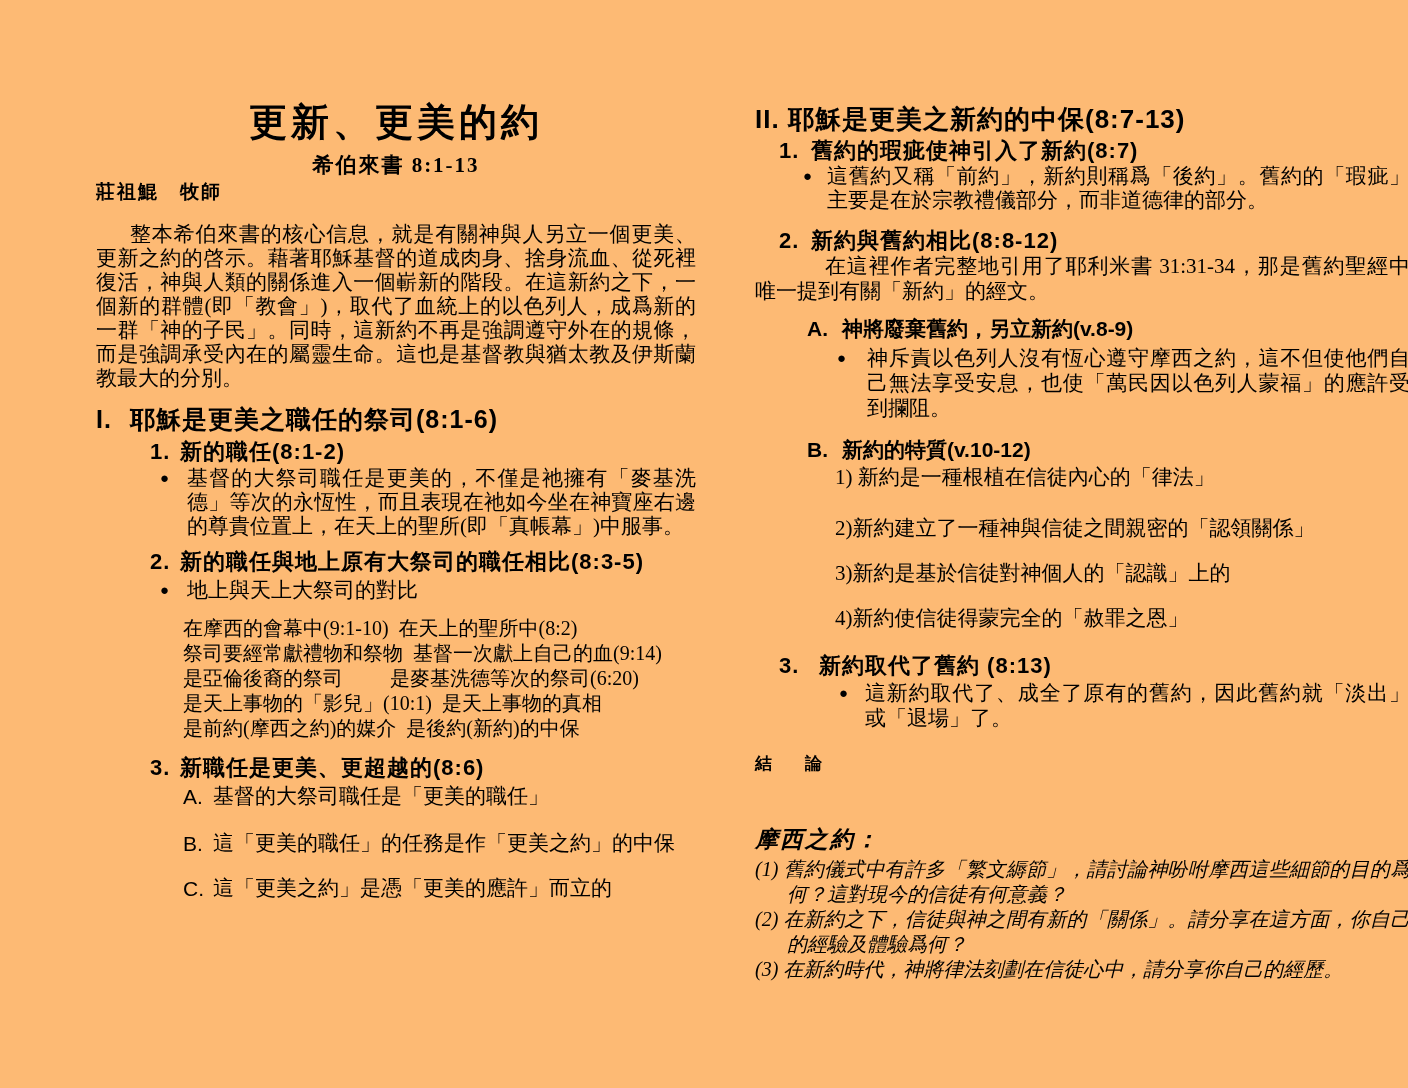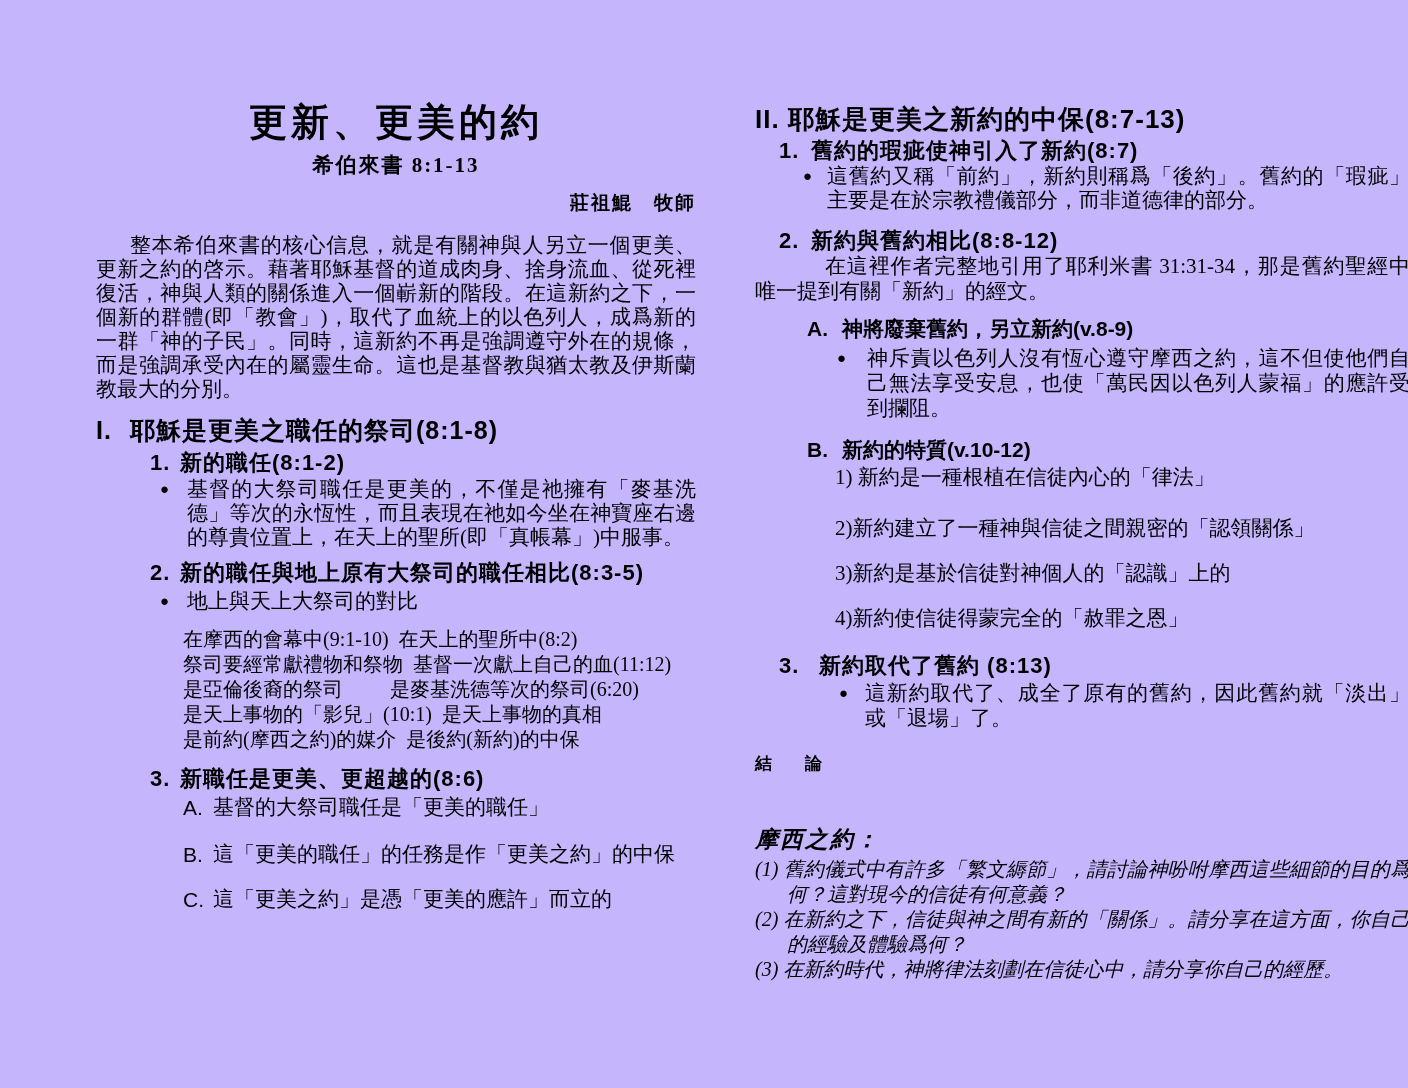--- a/index.html
+++ b/index.html
@@ -2,29 +2,29 @@
 <html><head>
 <meta charset="utf-8">
 <style>
   * { box-sizing: border-box; margin: 0; padding: 0; }
   html, body { width: 1408px; height: 1088px; }
   body {
     background: #ffffff;
     color: #000000;
     font-family: "Liberation Serif", serif;
   }
-  .page { position: relative; width: 1408px; height: 1088px; background: #c4b5fd; overflow: hidden; }
+  .page { position: relative; width: 1408px; height: 1088px; background: #fdba74; overflow: hidden; }
   .col { position: absolute; top: 0; }
   .col-left  { left: 96px;  width: 600px; }
   .col-right { left: 755px; width: 655px; }
 
   
   .doc-title    { margin-top: 100px; font-size: 38px; line-height: 44px; font-weight: bold; text-align: center; letter-spacing: 4px; }
   .doc-subtitle { margin-top: 8px;  font-size: 21px; line-height: 26px; font-weight: bold; text-align: center; letter-spacing: 2px; }
-  .doc-author   { margin-top: 13px;  font-size: 19px; line-height: 24px; font-weight: bold; text-align: right; letter-spacing: 2px; }
+  .doc-author   { margin-top: 2px;  font-size: 19px; line-height: 24px; font-weight: bold; text-align: left; letter-spacing: 2px; }
 
   .blk-head { font-weight: bold; font-size: 25px; line-height: 28px; letter-spacing: 8px; margin-top: 14px; }
   .body-par { margin-top: 18px; font-size: 21px; line-height: 24px; text-align: justify; text-indent: 34px; }
 
   .sec-head { display: flex; margin-top: 14px; font-weight: bold; font-size: 25px; line-height: 30px;
               font-family: "Liberation Sans", sans-serif; letter-spacing: 1px; }
   .sec-head .sec-num { flex: none; width: 34px; }
 
   .sub-head { display: flex; font-weight: bold; font-size: 22px; line-height: 28px;
               font-family: "Liberation Sans", sans-serif; letter-spacing: 1px; white-space: nowrap; }
@@ -87,21 +87,21 @@
   <div class="col col-left">
 
     <div class="doc-title">更新、更美的約</div>
     <div class="doc-subtitle">希伯來書 8:1-13</div>
     <div class="doc-author">莊祖鯤　牧師</div>
 
     <div class="body-par">整本希伯來書的核心信息，就是有關神與人另立一個更美、更新之約的啓示。藉著耶穌基督的道成肉身、捨身流血、從死裡復活，神與人類的關係進入一個嶄新的階段。在這新約之下，一個新的群體(即「教會」)，取代了血統上的以色列人，成爲新的 一群「神的子民」。同時，這新約不再是強調遵守外在的規條，而是強調承受內在的屬靈生命。這也是基督教與猶太教及伊斯蘭教最大的分別。</div>
 
     <div class="sec-head">
       <span class="sec-num">I.</span>
-      <span>耶穌是更美之職任的祭司(8:1-8)</span>
+      <span>耶穌是更美之職任的祭司(8:1-6)</span>
     </div>
 
     <div class="sub-head mt4">
       <span class="sub-num">1.</span>
       <span>新的職任(8:1-2)</span>
     </div>
     <div class="bullet">
       <span class="b-dot">●</span>
       <span class="b-text">基督的大祭司職任是更美的，不僅是祂擁有「麥基洗德」等次的永恆性，而且表現在祂如今坐在神寶座右邊的尊貴位置上，在天上的聖所(即「真帳幕」)中服事。</span>
     </div>
@@ -115,21 +115,21 @@
       <span class="b-text">地上與天上大祭司的對比</span>
     </div>
 
     <div class="tbl">
       <div class="trow">
         <span class="c1">在摩西的會幕中(9:1-10)</span>
         <span class="c2">在天上的聖所中(8:2)</span>
       </div>
       <div class="trow">
         <span class="c1">祭司要經常獻禮物和祭物</span>
-        <span class="c2">基督一次獻上自己的血(11:12)</span>
+        <span class="c2">基督一次獻上自己的血(9:14)</span>
       </div>
       <div class="trow">
         <span class="c1">是亞倫後裔的祭司</span>
         <span class="c2">是麥基洗德等次的祭司(6:20)</span>
       </div>
       <div class="trow">
         <span class="c1">是天上事物的「影兒」(10:1)</span>
         <span class="c2">是天上事物的真相</span>
       </div>
       <div class="trow">

